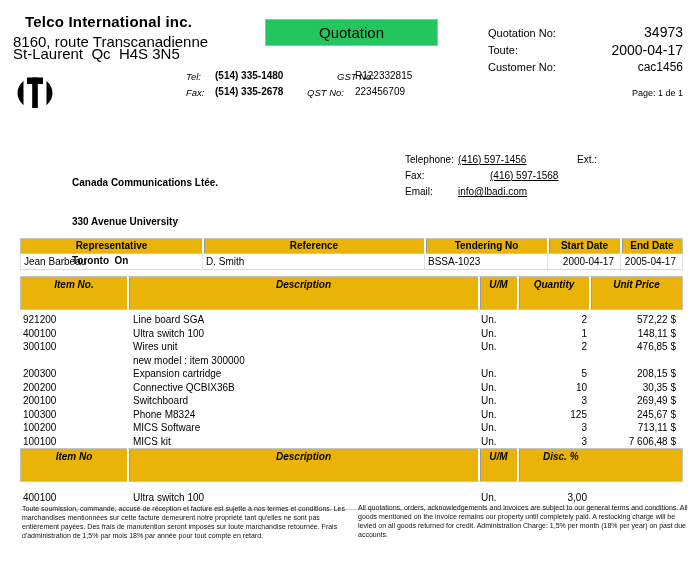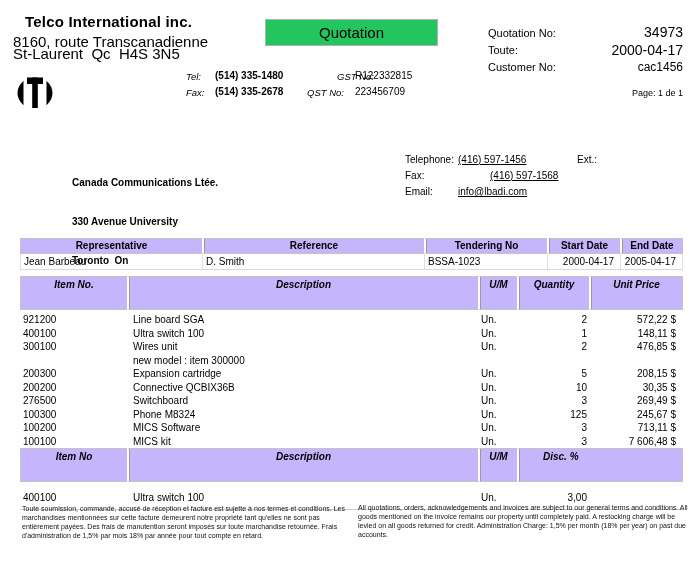--- a/index.html
+++ b/index.html
@@ -34,21 +34,21 @@
 
   
   .tbl { position:absolute; left:20px; width:663px; }
   .t1 { top:238px; }
   .t2 { top:276px; }
   .t3 { top:448px; }
   .g5a { display:grid; grid-template-columns:182px 222px 123px 73px 63px; }
   .g5b { display:grid; grid-template-columns:107px 351px 39px 72px 94px; }
   .g4  { display:grid; grid-template-columns:107px 351px 39px 166px; }
 
-  .hdr-cell { background:#c4b5fd; border-top:1px solid #c4c4c4; border-bottom:1px solid #c4c4c4;
+  .hdr-cell { background:#eab308; border-top:1px solid #c4c4c4; border-bottom:1px solid #c4c4c4;
               font-weight:bold; font-size:10px; text-align:center; height:16px; line-height:14px; }
   .hdr-cell.first { border-left:1px solid #c4c4c4; }
   .hdr-cell.last  { border-right:1px solid #c4c4c4; }
   .sep { border-left:2px solid #fff; box-shadow:inset 1px 0 0 #9a9a9a; }
   .it { font-style:italic; }
   .t2 .hdr-cell, .t3 .hdr-cell { height:34px; line-height:16px; }
   .disc-head { text-align:left; padding-left:24px; }
 
   .t1-row .cell { font-size:10px; height:16px; line-height:15px; padding-left:3px;
                   border-bottom:1px solid #d8d8d8; }
@@ -183,21 +183,21 @@
         <div class="cell c-price">208,15 $</div>
       </div>
       <div class="g5b trow">
         <div class="cell c-item">200200</div>
         <div class="cell c-desc">Connective QCBIX36B</div>
         <div class="cell c-um">Un.</div>
         <div class="cell c-qty">10</div>
         <div class="cell c-price">30,35 $</div>
       </div>
       <div class="g5b trow">
-        <div class="cell c-item">276500</div>
+        <div class="cell c-item">200100</div>
         <div class="cell c-desc">Switchboard</div>
         <div class="cell c-um">Un.</div>
         <div class="cell c-qty">3</div>
         <div class="cell c-price">269,49 $</div>
       </div>
       <div class="g5b trow">
         <div class="cell c-item">100300</div>
         <div class="cell c-desc">Phone M8324</div>
         <div class="cell c-um">Un.</div>
         <div class="cell c-qty">125</div>

